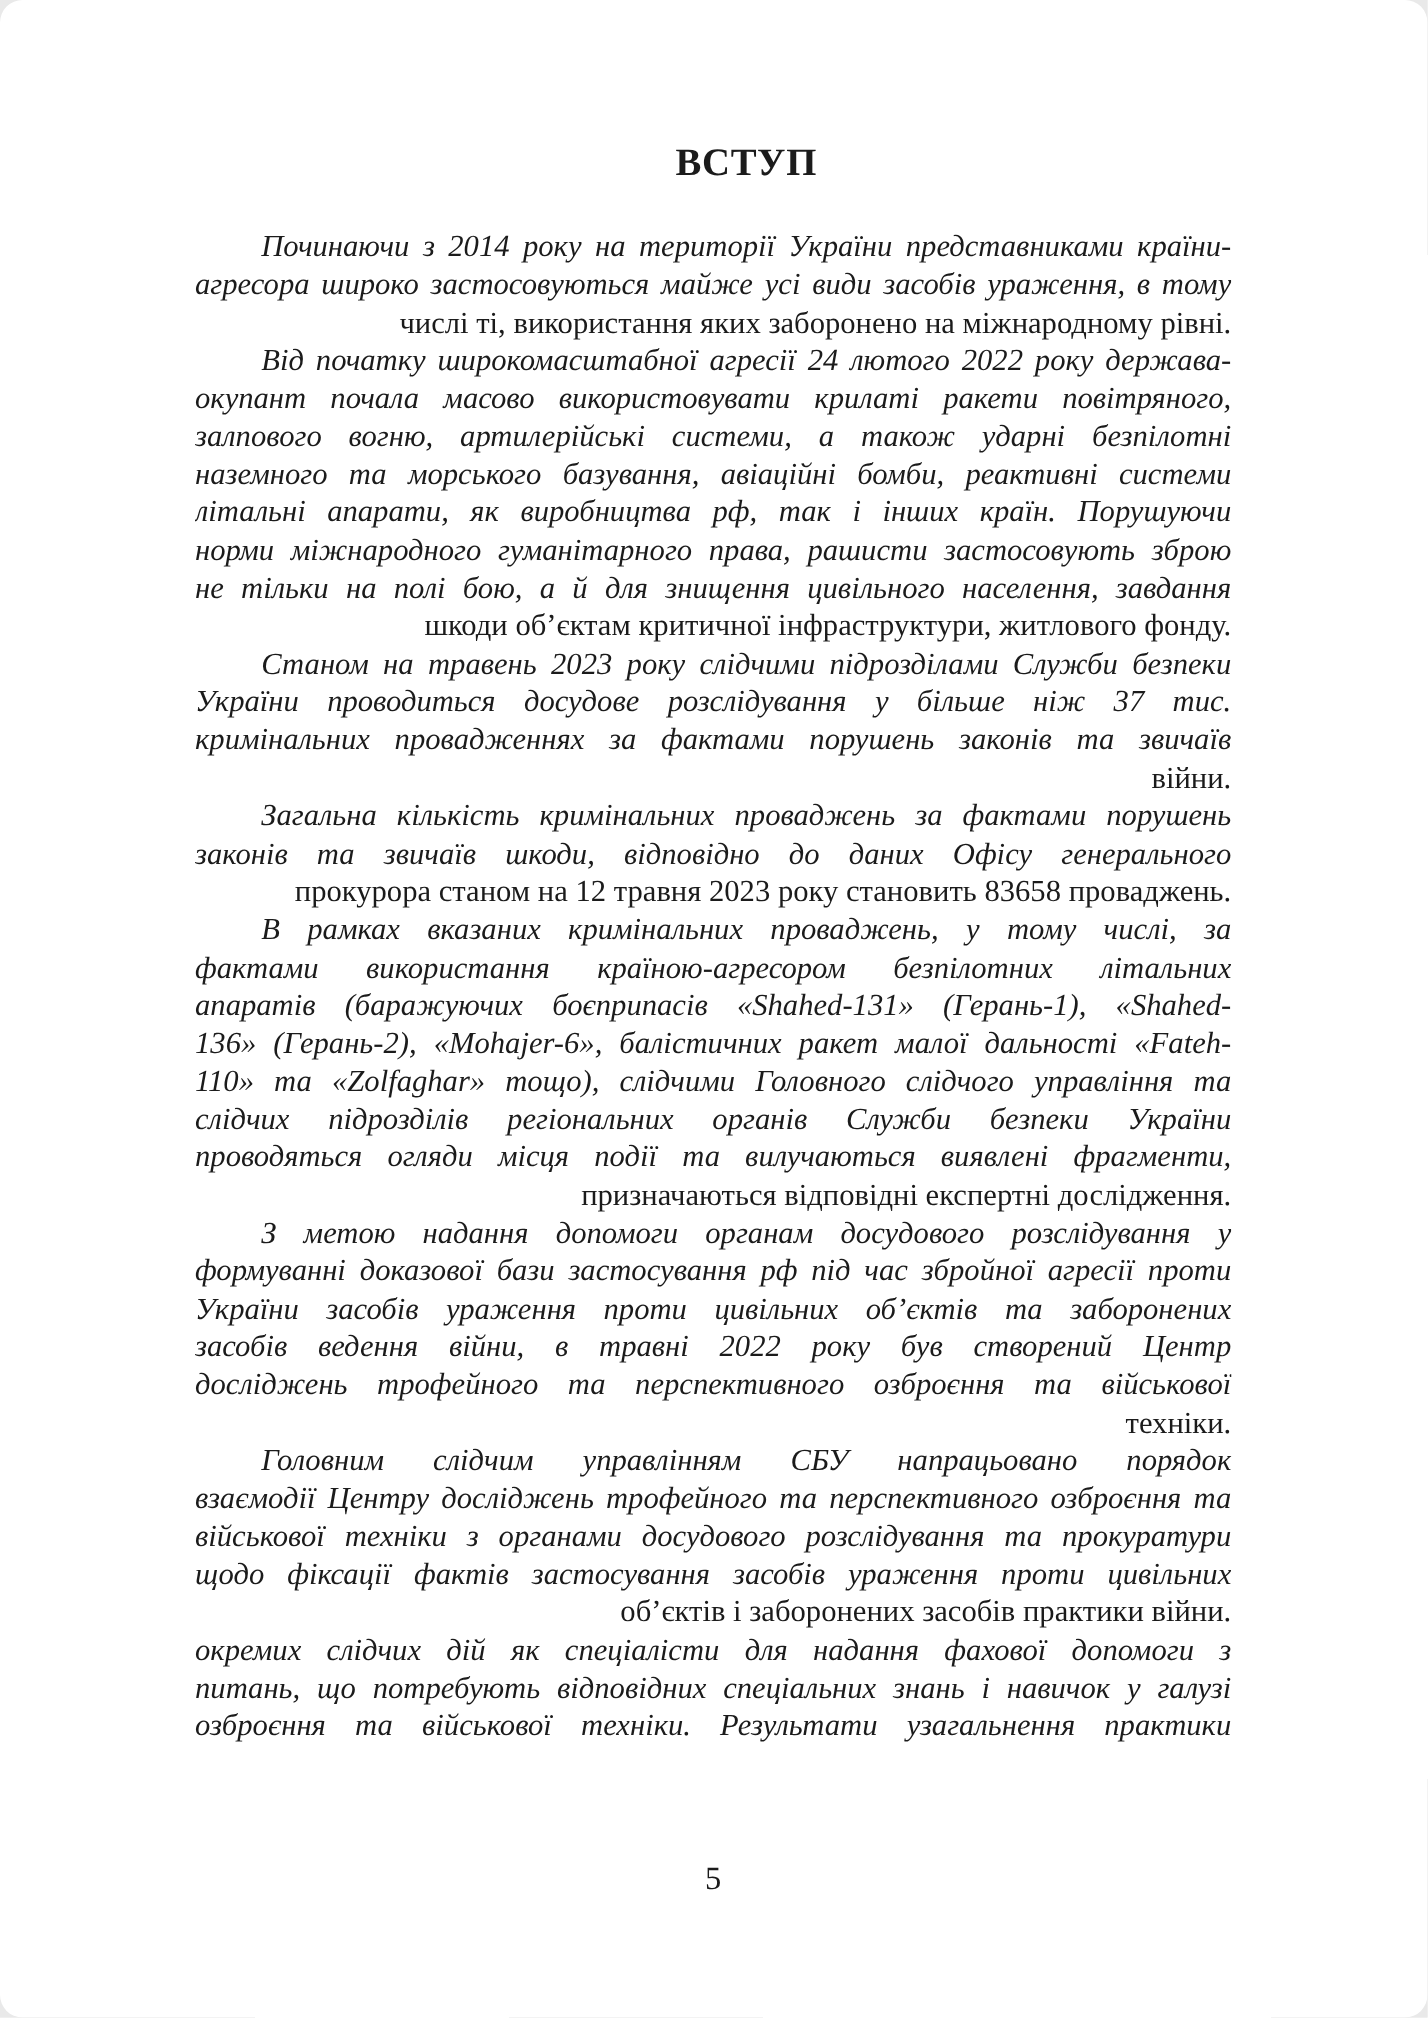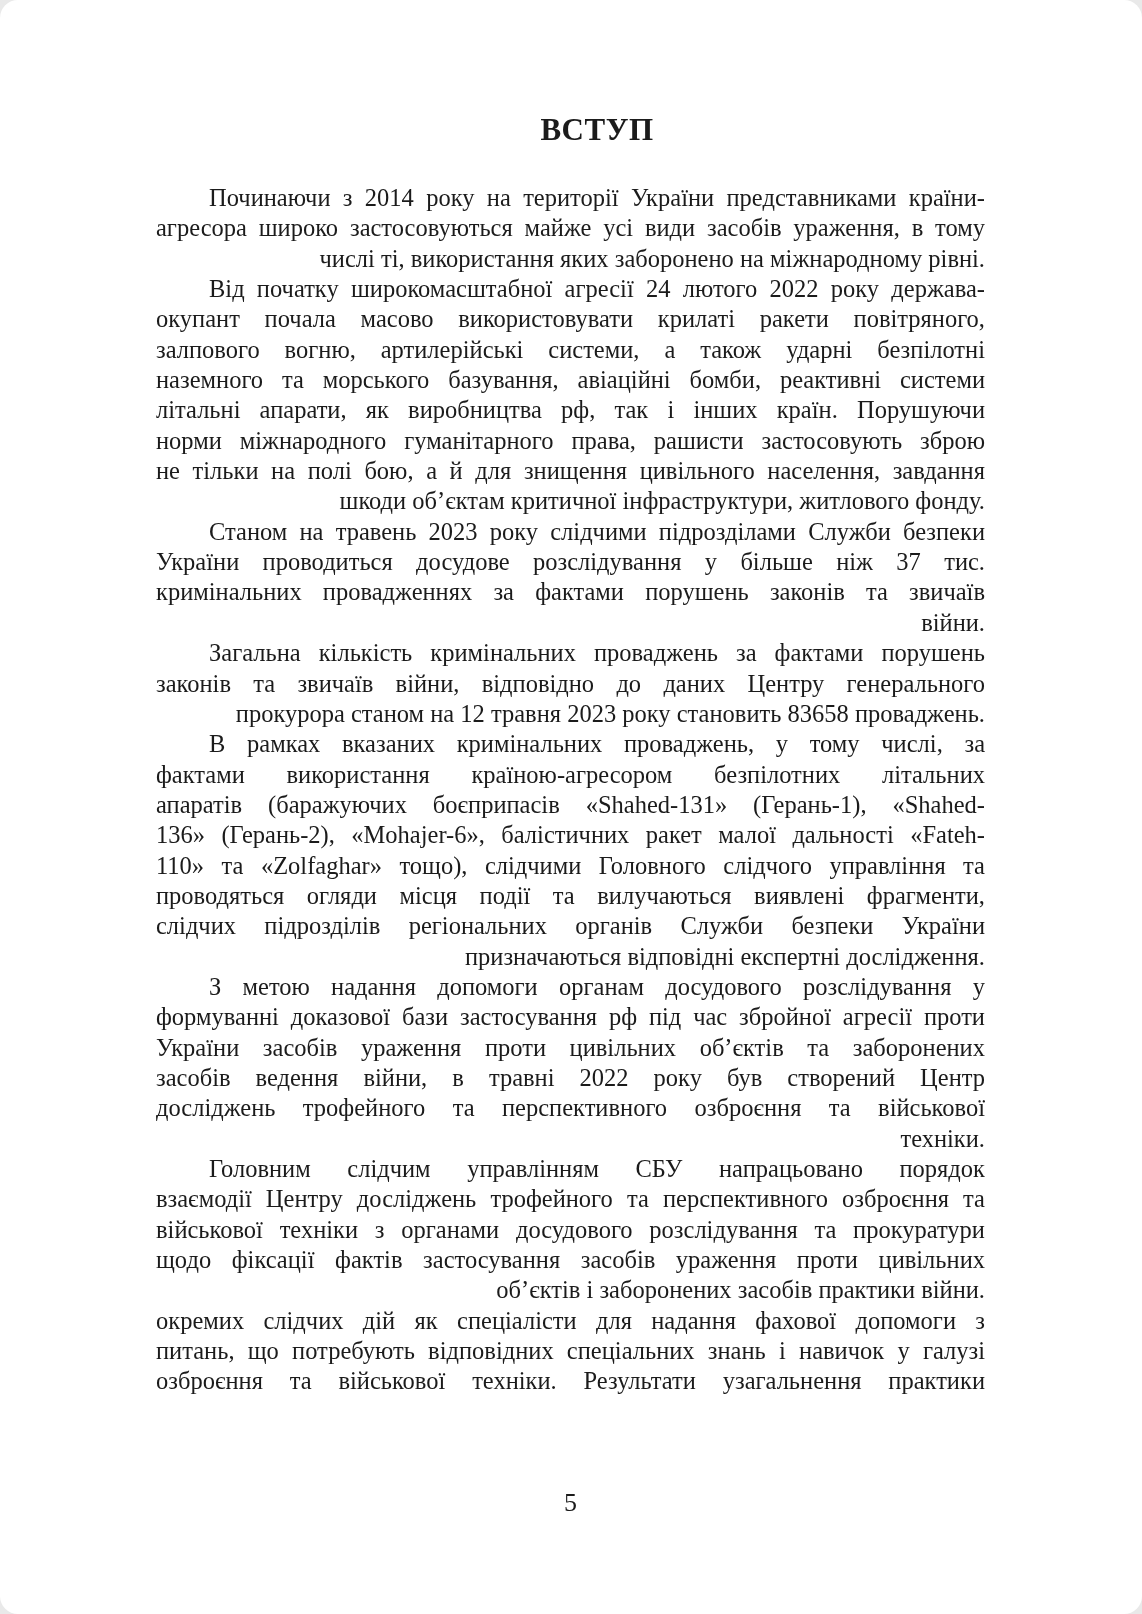--- a/index.html
+++ b/index.html
@@ -39,20 +39,21 @@
   }
   .paragraph { margin: 0; padding: 0; }
   .line {
     height: 30.35px;
     overflow: hidden;
     text-align: right;
   }
   .line.just {
     text-align: justify;
     text-align-last: justify;
+    font-style: italic;
   }
   .line.indent { text-indent: 53px; }
   .page-number {
     position: absolute;
     top: 1488px;
     left: 156px;
     width: 829px;
     text-align: center;
     font-size: 26px;
   }
@@ -80,31 +81,31 @@
         <div class="line">шкоди об’єктам критичної інфраструктури, житлового фонду.</div>
       </div>
       <div class="paragraph">
         <div class="line indent just">Станом на травень 2023 року слідчими підрозділами Служби безпеки</div>
         <div class="line just">України проводиться досудове розслідування у більше ніж 37 тис.</div>
         <div class="line just">кримінальних провадженнях за фактами порушень законів та звичаїв</div>
         <div class="line">війни.</div>
       </div>
       <div class="paragraph">
         <div class="line indent just">Загальна кількість кримінальних проваджень за фактами порушень</div>
-        <div class="line just">законів та звичаїв війни, відповідно до даних Центру генерального</div>
+        <div class="line just">законів та звичаїв шкоди, відповідно до даних Офісу генерального</div>
         <div class="line">прокурора станом на 12 травня 2023 року становить 83658 проваджень.</div>
       </div>
       <div class="paragraph">
         <div class="line indent just">В рамках вказаних кримінальних проваджень, у тому числі, за</div>
         <div class="line just">фактами використання країною-агресором безпілотних літальних</div>
         <div class="line just">апаратів (баражуючих боєприпасів «Shahed-131» (Герань-1), «Shahed-</div>
         <div class="line just">136» (Герань-2), «Mohajer-6», балістичних ракет малої дальності «Fateh-</div>
         <div class="line just">110» та «Zolfaghar» тощо), слідчими Головного слідчого управління та</div>
+        <div class="line just">слідчих підрозділів регіональних органів Служби безпеки України</div>
         <div class="line just">проводяться огляди місця події та вилучаються виявлені фрагменти,</div>
-        <div class="line just">слідчих підрозділів регіональних органів Служби безпеки України</div>
         <div class="line">призначаються відповідні експертні дослідження.</div>
       </div>
       <div class="paragraph">
         <div class="line indent just">З метою надання допомоги органам досудового розслідування у</div>
         <div class="line just">формуванні доказової бази застосування рф під час збройної агресії проти</div>
         <div class="line just">України засобів ураження проти цивільних об’єктів та заборонених</div>
         <div class="line just">засобів ведення війни, в травні 2022 року був створений Центр</div>
         <div class="line just">досліджень трофейного та перспективного озброєння та військової</div>
         <div class="line">техніки.</div>
       </div>

